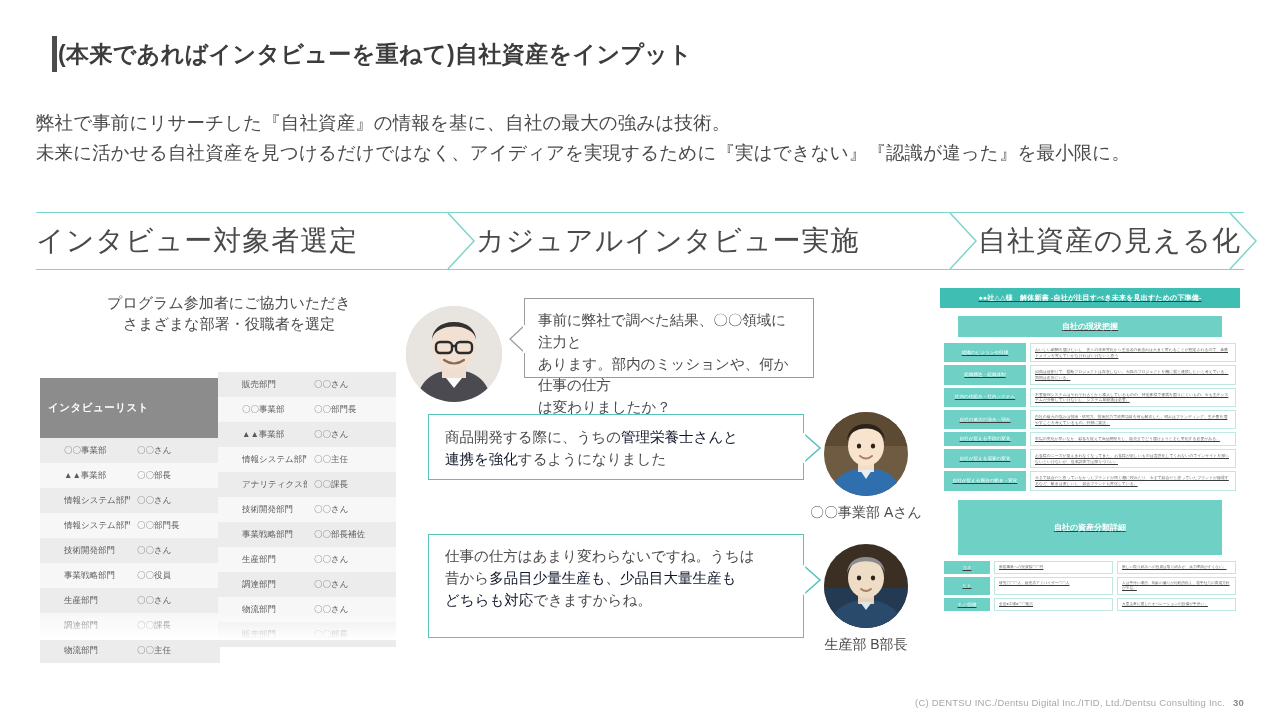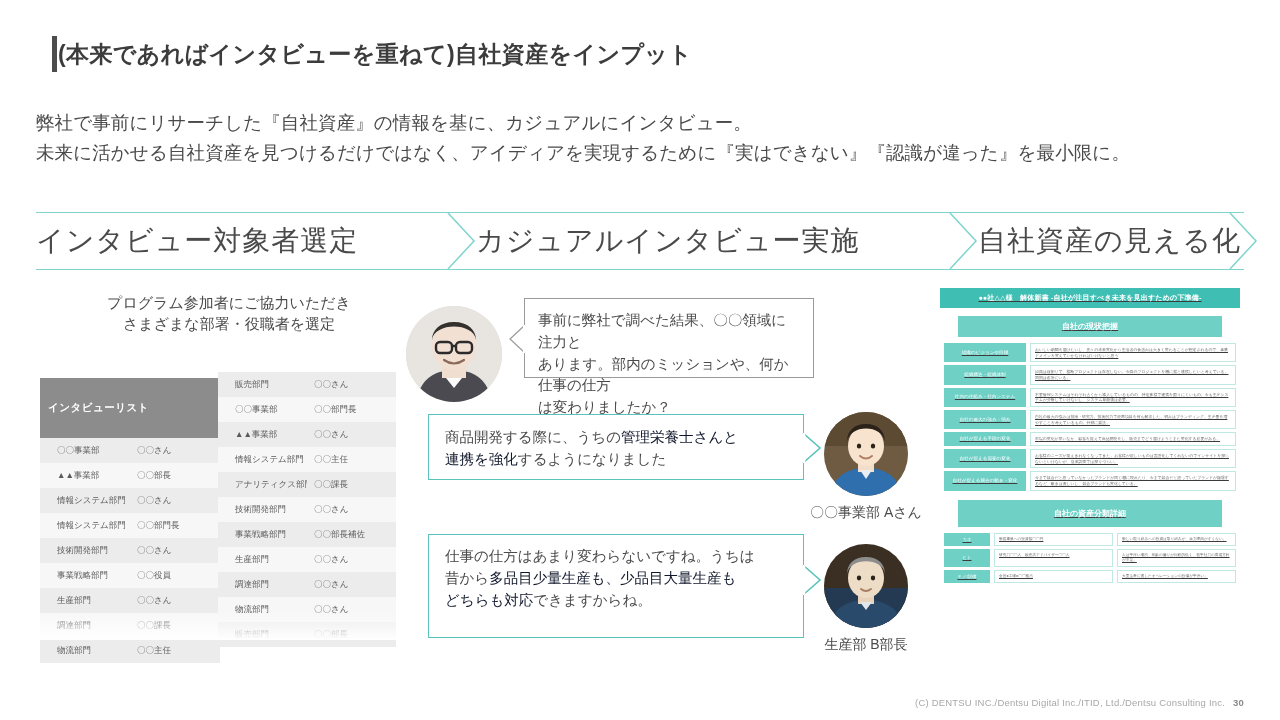--- a/index.html
+++ b/index.html
@@ -30,21 +30,21 @@
   .left-head{position:absolute;left:44px;top:292px;width:370px;text-align:center;font-size:15px;line-height:1.42;color:#4a4a4a;}
   .left-head div{white-space:nowrap;}
 
   .tbl{position:absolute;font-size:8.5px;color:#5a5a5a;}
   .tbl-a{left:40px;top:378px;width:180px;}
   .tbl-b{left:218px;top:372px;width:178px;}
   .tbl-title{background:#8c8c8c;color:#ffffff;font-size:10.5px;font-weight:bold;padding:23px 8px;letter-spacing:.5px;}
   .trow{display:flex;height:25px;align-items:center;}
   .trow.alt{background:#ececec;}
   .trow.plain{background:#f7f7f7;}
-  .tc1{width:50%;padding-left:17px;box-sizing:border-box;overflow:hidden;white-space:nowrap;}
+  .tc1{width:50%;padding-left:24px;box-sizing:border-box;overflow:hidden;white-space:nowrap;}
   .tc2{width:50%;padding-left:7px;box-sizing:border-box;overflow:hidden;white-space:nowrap;}
   .fade-bottom{position:absolute;left:38px;top:612px;width:360px;height:28px;background:linear-gradient(to bottom,rgba(255,255,255,0),#ffffff);}
 
   
   .avatar{position:absolute;border-radius:50%;overflow:hidden;background:#d9d6d2;}
   .av-face{position:absolute;width:100%;height:100%;}
 
   
   .bubble{position:absolute;box-sizing:border-box;background:#ffffff;}
   .bubble .txt{font-size:14.5px;line-height:1.5;color:#4a4a4a;}
@@ -53,21 +53,21 @@
   .b2{left:428px;top:414px;width:376px;height:66px;border:1.6px solid #59c3ba;padding:12px 16px;}
   .b3{left:428px;top:534px;width:376px;height:104px;border:1.6px solid #59c3ba;padding:11px 16px;}
   .tail{position:absolute;}
 
   .person-label{position:absolute;font-size:14px;color:#4a4a4a;text-align:center;white-space:nowrap;}
 
   
   .doc{position:absolute;left:940px;top:288px;width:300px;height:350px;background:#ffffff;text-decoration:underline;}
   .doc-title{background:#3fbfb3;color:#ffffff;font-size:7px;font-weight:bold;text-align:center;padding:5px 2px;letter-spacing:.2px;}
   .doc-sec{background:#6fd0c6;color:#ffffff;font-size:8px;font-weight:bold;text-align:center;padding:5px 2px;margin:8px 18px 6px 18px;}
-  .doc-sec2{background:#6fd0c6;color:#ffffff;font-size:8px;font-weight:bold;text-align:center;padding:8px 2px;margin:9px 18px 6px 18px;}
+  .doc-sec2{background:#6fd0c6;color:#ffffff;font-size:8px;font-weight:bold;text-align:center;padding:22px 2px;margin:9px 18px 6px 18px;}
   .doc-row{display:flex;gap:4px;margin:0 4px 3px 4px;align-items:stretch;}
   .doc-lab{width:82px;background:#6fd0c6;color:#ffffff;font-size:4.6px;display:flex;align-items:center;justify-content:center;text-align:center;padding:3px 2px;box-sizing:border-box;line-height:1.25;}
   .doc-cell{flex:1;border:.8px solid #bfe8e3;color:#6a6a6a;font-size:3.9px;line-height:1.45;padding:3px 4px;box-sizing:border-box;}
   .doc-row3{display:flex;gap:4px;margin:0 4px 3px 4px;}
   .doc-lab3{width:46px;background:#6fd0c6;color:#fff;font-size:4.4px;display:flex;align-items:center;justify-content:center;padding:3px 1px;box-sizing:border-box;}
   .doc-c3{flex:1;border:.8px solid #bfe8e3;color:#6a6a6a;font-size:3.7px;padding:3px 4px;box-sizing:border-box;line-height:1.4;}
   .doc-fade{position:absolute;left:940px;top:614px;width:300px;height:26px;background:linear-gradient(to bottom,rgba(255,255,255,0),#ffffff);}
 
   
   .footer{position:absolute;right:36px;bottom:12px;font-size:9.5px;color:#a8a8a8;letter-spacing:.2px;white-space:nowrap;}
@@ -77,21 +77,21 @@
 <body>
 
 <div class="slide">
 
   <div class="title-row">
     <div class="title-bar"></div>
     <div class="title-text">(本来であればインタビューを重ねて)自社資産をインプット</div>
   </div>
 
   <div class="lead">
-    <div>弊社で事前にリサーチした『自社資産』の情報を基に、カジュアルにインタビュー。</div>
+    <div>弊社で事前にリサーチした『自社資産』の情報を基に、自社の最大の強みは技術。</div>
     <div>未来に活かせる自社資産を見つけるだけではなく、アイディアを実現するために『実はできない』『認識が違った』を最小限に。</div>
   </div>
 
   <div class="chev-band">
     <div class="chev-seg" style="left:0;width:420px;">
       <span>インタビュー対象者選定</span>
     </div>
     <div class="chev-div" style="left:406px;">
       <svg width="38" height="56" viewBox="0 0 38 56">
           <path d="M6 0 L32 28 L6 56" fill="none" stroke="#7fd4cd" stroke-width="1.5"></path>

